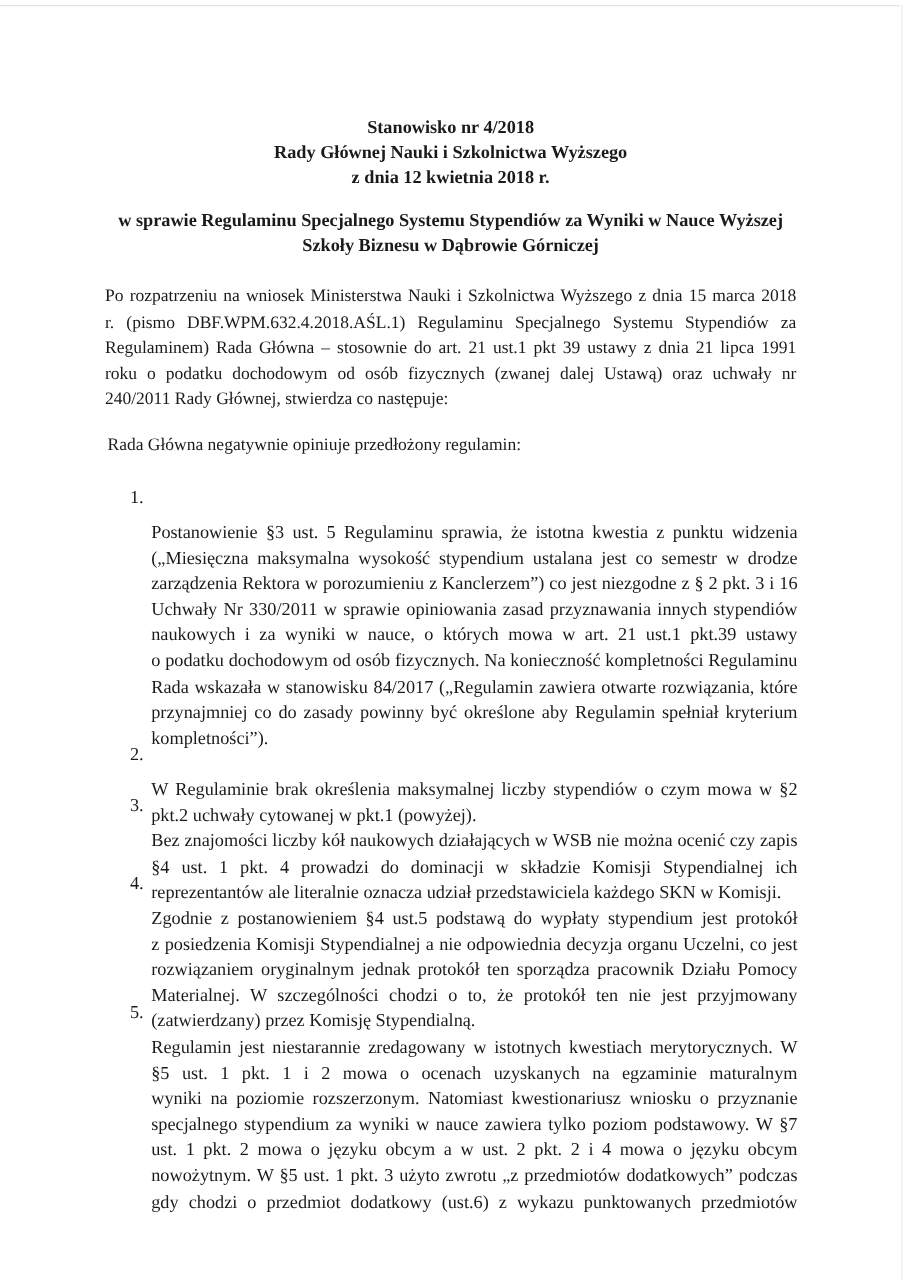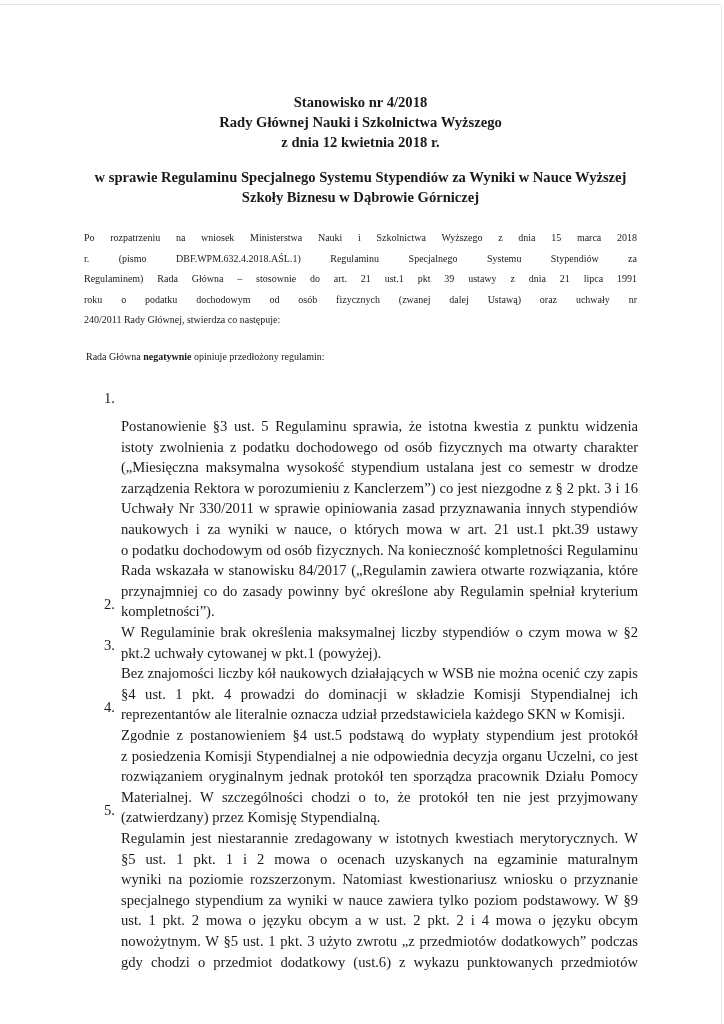--- a/index.html
+++ b/index.html
@@ -42,21 +42,21 @@
       font-size: 14.6px;
       line-height: 20px;
     }
     .heading.title-block { top: 92px; }
     .heading.subject-block { top: 167px; }
     .heading .line { display: block; white-space: nowrap; }
     .para {
       position: absolute;
       left: 84px;
       width: 553px;
-      font-size: 10px;
+      font-size: 14px;
       line-height: 20.6px;
       text-align: justify;
     }
     .para .line {
       display: block;
       white-space: nowrap;
       text-align-last: justify;
     }
     .para .line.last { text-align-last: left; }
     .intro { top: 228px; }
@@ -85,21 +85,21 @@
       width: 517px;
       margin-top: 28px;
     }
     .item .body .line {
       display: block;
       white-space: nowrap;
       text-align: justify;
       text-align-last: justify;
     }
     .item .body .line.last { text-align-last: left; }
-    b.bold { font-weight: bold; }
+    b.bold { font-weight: normal; }
   </style>
 </head>
 <body>
 
 <div class="page">
   <div class="scan-edge-top"></div>
   <div class="scan-edge-right"></div>
 
   <div class="heading title-block">
     <span class="line">Stanowisko nr 4/2018</span>
@@ -123,21 +123,20 @@
   <div class="para lead">
     <span class="line last"><span>Rada Główna </span><b class="bold">negatywnie</b><span> opiniuje przedłożony regulamin:</span></span>
   </div>
 
   <div class="list">
 
     <div class="item" style="top:388px;">
       <span class="num">1.</span>
       <div class="body">
         <span class="line">Postanowienie §3 ust. 5 Regulaminu sprawia, że istotna kwestia z punktu widzenia</span>
-        <span class="line">istoty zwolnienia z podatku dochodowego od osób fizycznych ma otwarty charakter</span>
         <span class="line">(„Miesięczna maksymalna wysokość stypendium ustalana jest co semestr w drodze</span>
         <span class="line">zarządzenia Rektora w porozumieniu z Kanclerzem”) co jest niezgodne z § 2 pkt. 3 i 16</span>
         <span class="line">Uchwały Nr 330/2011 w sprawie opiniowania zasad przyznawania innych stypendiów</span>
         <span class="line">naukowych i za wyniki w nauce, o których mowa w art. 21 ust.1 pkt.39 ustawy</span>
         <span class="line">o podatku dochodowym od osób fizycznych. Na konieczność kompletności Regulaminu</span>
         <span class="line">Rada wskazała w stanowisku 84/2017 („Regulamin zawiera otwarte rozwiązania, które</span>
         <span class="line">przynajmniej co do zasady powinny być określone aby Regulamin spełniał kryterium</span>
         <span class="line last">kompletności”).</span>
       </div>
     </div>
@@ -169,21 +168,21 @@
         <span class="line last">(zatwierdzany) przez Komisję Stypendialną.</span>
       </div>
     </div>
 
     <div class="item" style="top:800px;">
       <span class="num">5.</span>
       <div class="body">
         <span class="line">Regulamin jest niestarannie zredagowany w istotnych kwestiach merytorycznych. W</span>
         <span class="line">§5 ust. 1 pkt. 1 i 2 mowa o ocenach uzyskanych na egzaminie maturalnym</span>
         <span class="line">wyniki na poziomie rozszerzonym. Natomiast kwestionariusz wniosku o przyznanie</span>
-        <span class="line">specjalnego stypendium za wyniki w nauce zawiera tylko poziom podstawowy. W §9</span>
+        <span class="line">specjalnego stypendium za wyniki w nauce zawiera tylko poziom podstawowy. W §7</span>
         <span class="line">ust. 1 pkt. 2 mowa o języku obcym a w ust. 2 pkt. 2 i 4 mowa o języku obcym</span>
         <span class="line">nowożytnym. W §5 ust. 1 pkt. 3 użyto zwrotu „z przedmiotów dodatkowych” podczas</span>
         <span class="line">gdy chodzi o przedmiot dodatkowy (ust.6) z wykazu punktowanych przedmiotów</span>
       </div>
     </div>
 
   </div>
 </div>
 
 </body></html>

